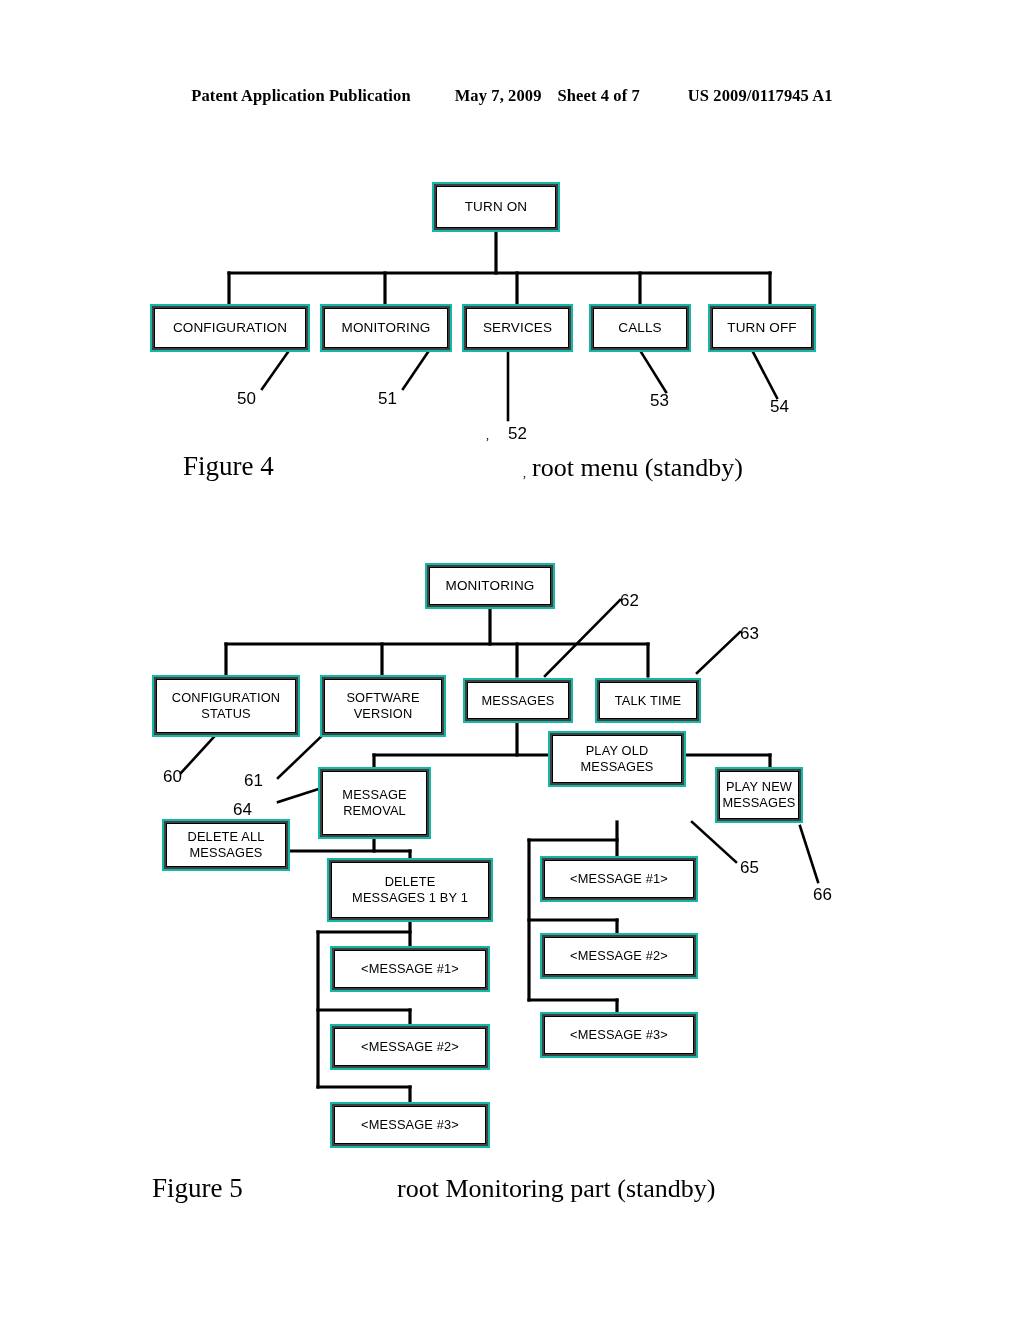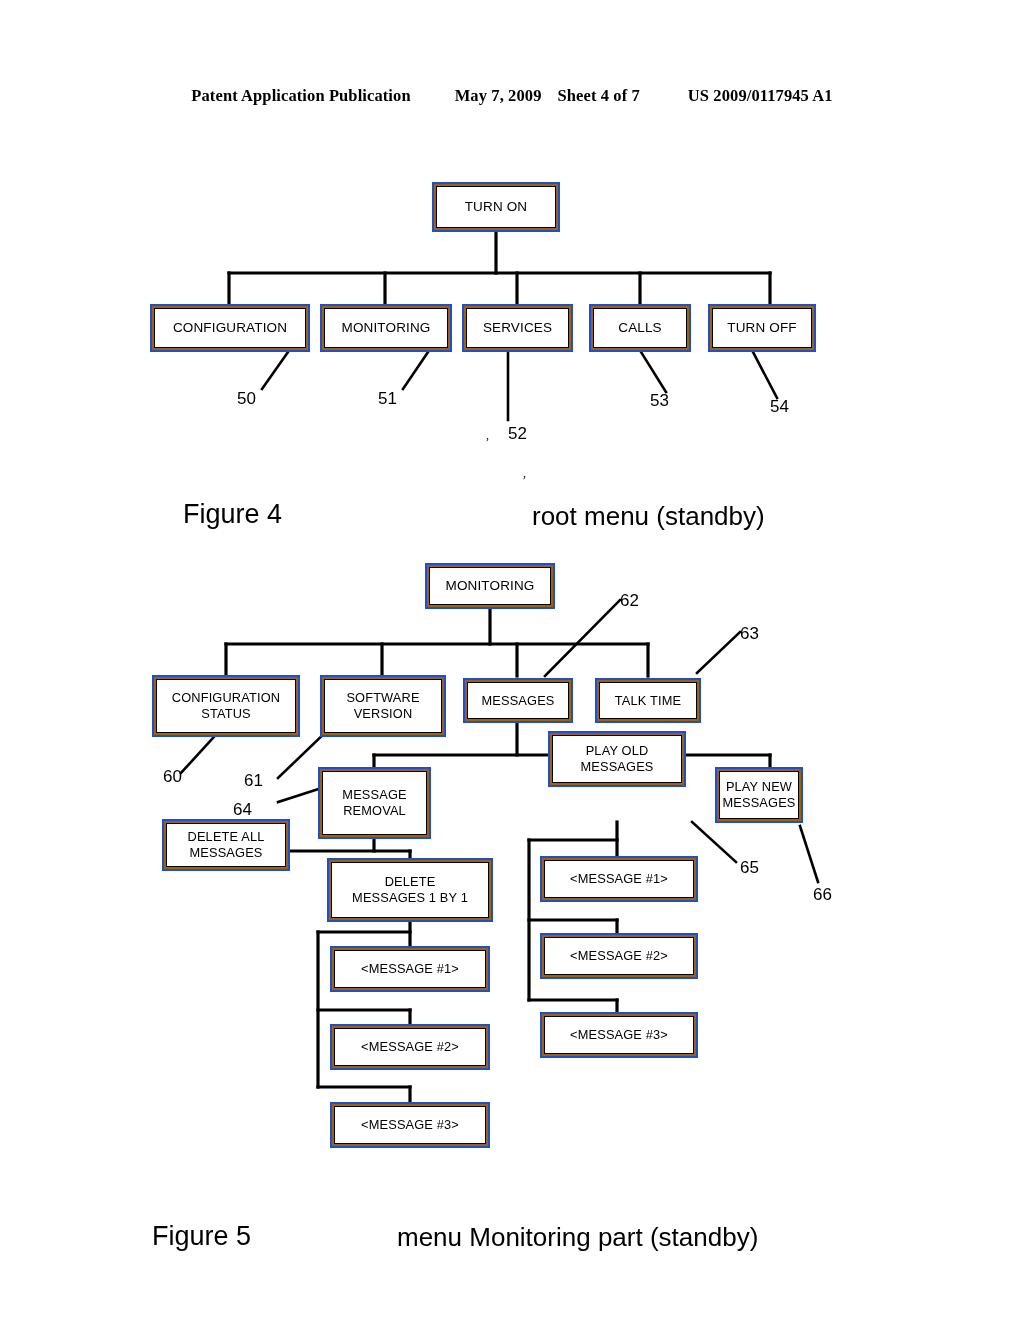--- a/index.html
+++ b/index.html
@@ -44,22 +44,22 @@
     top: 0;
     width: 1024px;
     height: 1320px;
   }
   .fig-canvas svg { display: block; }
 
   
   .node {
     position: absolute;
     box-sizing: border-box;
-    border: 2px solid #1d4ed8;
-    background: #a16207;
+    border: 2px solid #14b8a6;
+    background: #404040;
     padding: 2px;
     z-index: 5;
   }
   .node > .node-inner {
     box-sizing: border-box;
     width: 100%;
     height: 100%;
     border: 1.5px solid #000;
     background: #fff;
     display: flex;
@@ -79,26 +79,25 @@
     font-family: "Liberation Sans", sans-serif;
     font-size: 17px;
     line-height: 1;
     z-index: 6;
     white-space: nowrap;
   }
 
   
   .caption {
     position: absolute;
-    font-family: Liberation Sans, sans-serif;
+    font-family: Liberation Serif, serif;
     font-size: 27px;
     line-height: 1;
     white-space: nowrap;
     z-index: 6;
-    margin-top: 48px;
   }
   .caption.sub { font-size: 26px; }
 
   .tick {
     position: absolute;
     font-family: "Liberation Serif", serif;
     font-size: 12px;
     z-index: 6;
   }
 </style>
@@ -313,13 +312,13 @@
 
 <div class="refnum" style="left:163px; top:768px;">60</div>
 <div class="refnum" style="left:244px; top:772px;">61</div>
 <div class="refnum" style="left:620px; top:592px;">62</div>
 <div class="refnum" style="left:740px; top:625px;">63</div>
 <div class="refnum" style="left:233px; top:801px;">64</div>
 <div class="refnum" style="left:740px; top:859px;">65</div>
 <div class="refnum" style="left:813px; top:886px;">66</div>
 
 <div class="caption" style="left:152px; top:1175px;">Figure 5</div>
-<div class="caption sub" style="left:397px; top:1176px;">menu Monitoring part (standby)</div>
+<div class="caption sub" style="left:397px; top:1176px;">root Monitoring part (standby)</div>
 
 </body></html>

